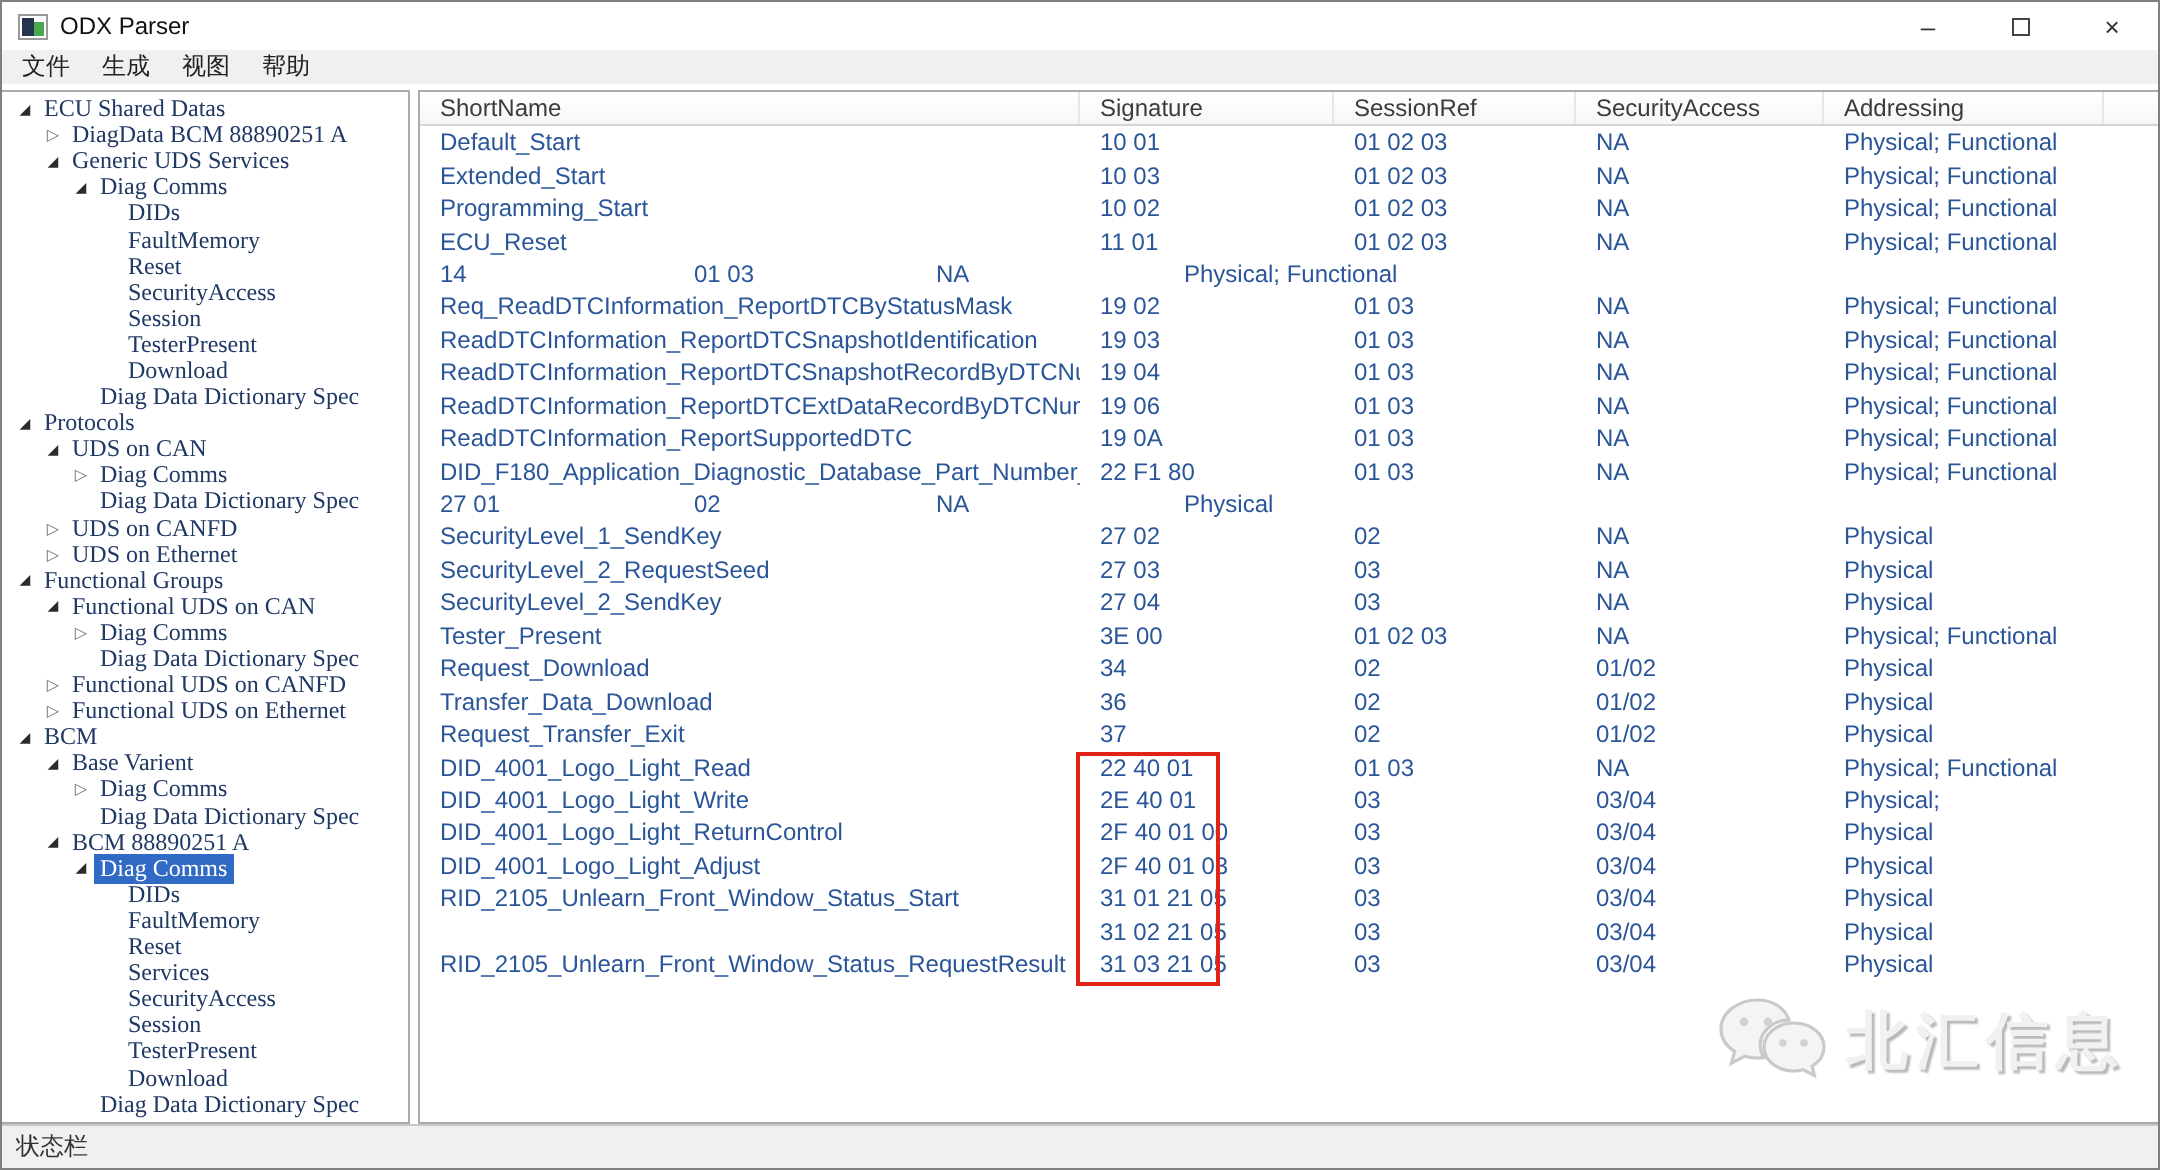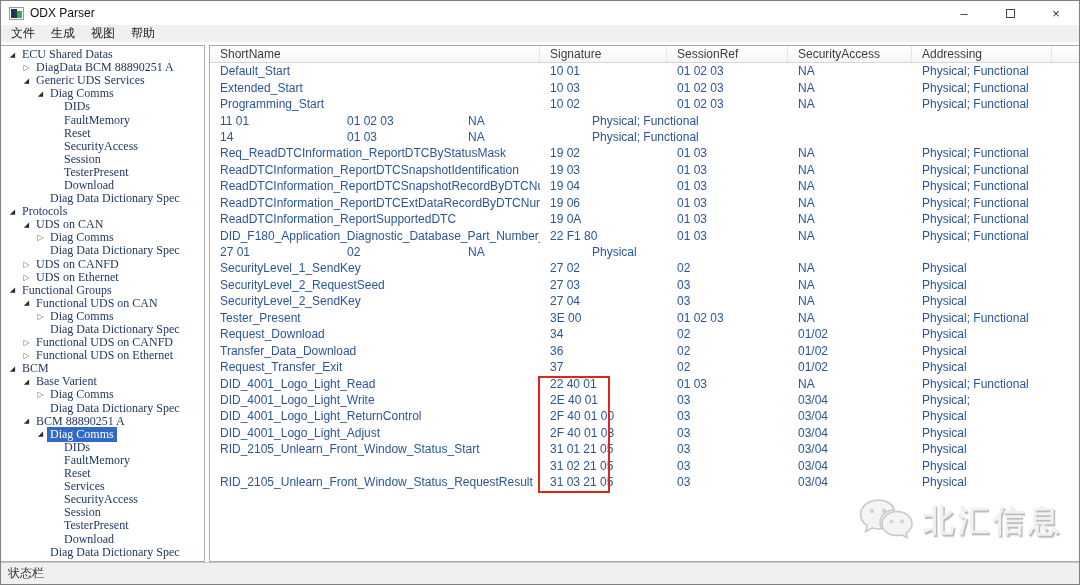--- a/index.html
+++ b/index.html
@@ -275,20 +275,21 @@
             <div class="td" style="width: 140px;">Physical; Functional</div>
           </div>
           <div class="tr">
             <div class="td" style="width: 330px;">Programming_Start</div>
             <div class="td" style="width: 127px;">10 02</div>
             <div class="td" style="width: 121px;">01 02 03</div>
             <div class="td" style="width: 124px;">NA</div>
             <div class="td" style="width: 140px;">Physical; Functional</div>
           </div>
           <div class="tr">
+            <div class="td" style="width: 330px;">ECU_Reset</div>
             <div class="td" style="width: 127px;">11 01</div>
             <div class="td" style="width: 121px;">01 02 03</div>
             <div class="td" style="width: 124px;">NA</div>
             <div class="td" style="width: 140px;">Physical; Functional</div>
           </div>
           <div class="tr">
             <div class="td" style="width: 127px;">14</div>
             <div class="td" style="width: 121px;">01 03</div>
             <div class="td" style="width: 124px;">NA</div>
             <div class="td" style="width: 140px;">Physical; Functional</div>

